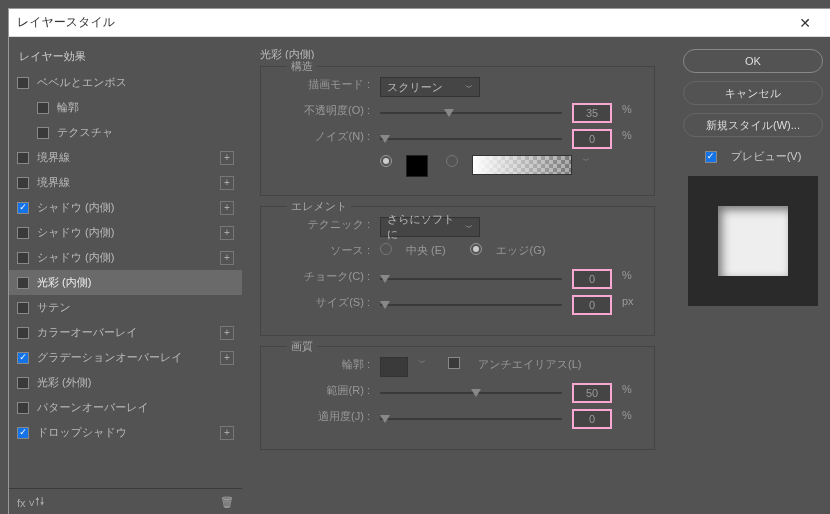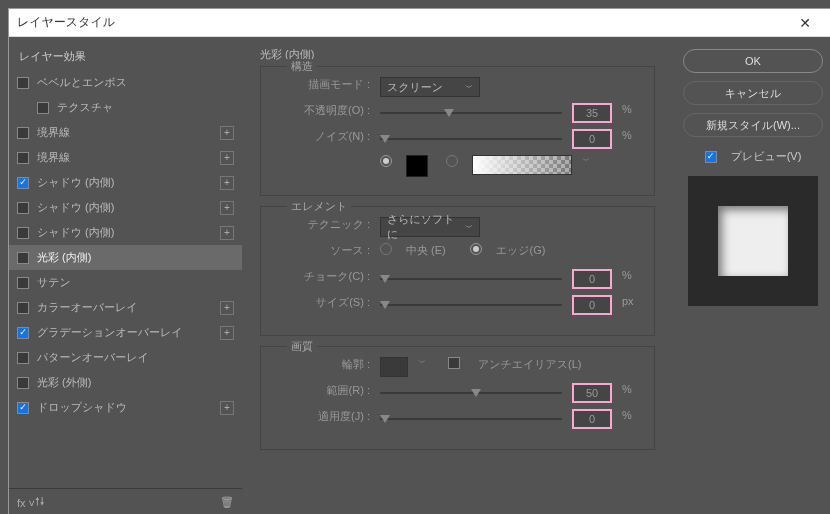--- a/index.html
+++ b/index.html
@@ -60,20 +60,24 @@
   <div class="body">
     <div class="left">
       <div class="panel-label">レイヤー効果</div>
       <div id="effects-list">
           <div class="effect-item">
             <span class="chk"></span>
             <span>ベベルとエンボス</span>
           </div>
           <div class="effect-item sub">
             <span class="chk"></span>
+            <span>輪郭</span>
+          </div>
+          <div class="effect-item sub">
+            <span class="chk"></span>
             <span>テクスチャ</span>
           </div>
           <div class="effect-item">
             <span class="chk"></span>
             <span>境界線</span>
             <span class="plus">+</span>
           </div>
           <div class="effect-item">
             <span class="chk"></span>
             <span>境界線</span>
@@ -107,25 +111,25 @@
             <span>カラーオーバーレイ</span>
             <span class="plus">+</span>
           </div>
           <div class="effect-item">
             <span class="chk on"></span>
             <span>グラデーションオーバーレイ</span>
             <span class="plus">+</span>
           </div>
           <div class="effect-item">
             <span class="chk"></span>
+            <span>光彩 (外側)</span>
+          </div>
+          <div class="effect-item">
+            <span class="chk"></span>
             <span>パターンオーバーレイ</span>
-          </div>
-          <div class="effect-item">
-            <span class="chk"></span>
-            <span>光彩 (外側)</span>
           </div>
           <div class="effect-item">
             <span class="chk on"></span>
             <span>ドロップシャドウ</span>
             <span class="plus">+</span>
           </div>
         </div>
       <div class="fx-bar">
         <span>fx ˅</span>
         <span>🠕</span>

